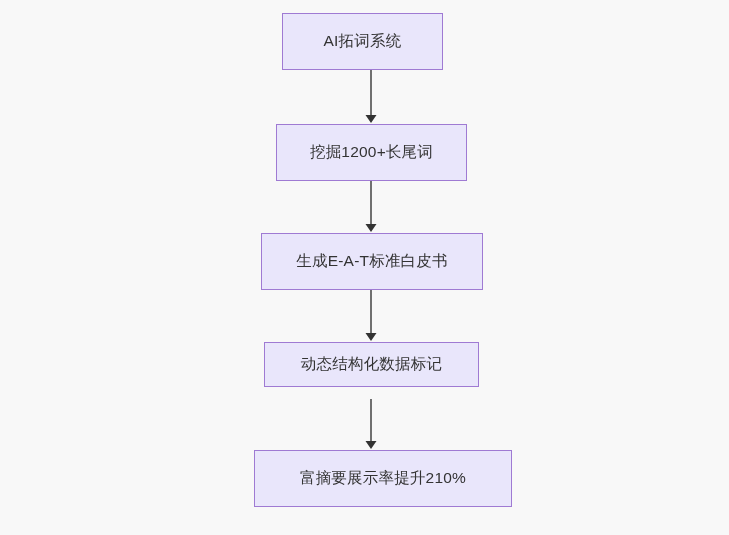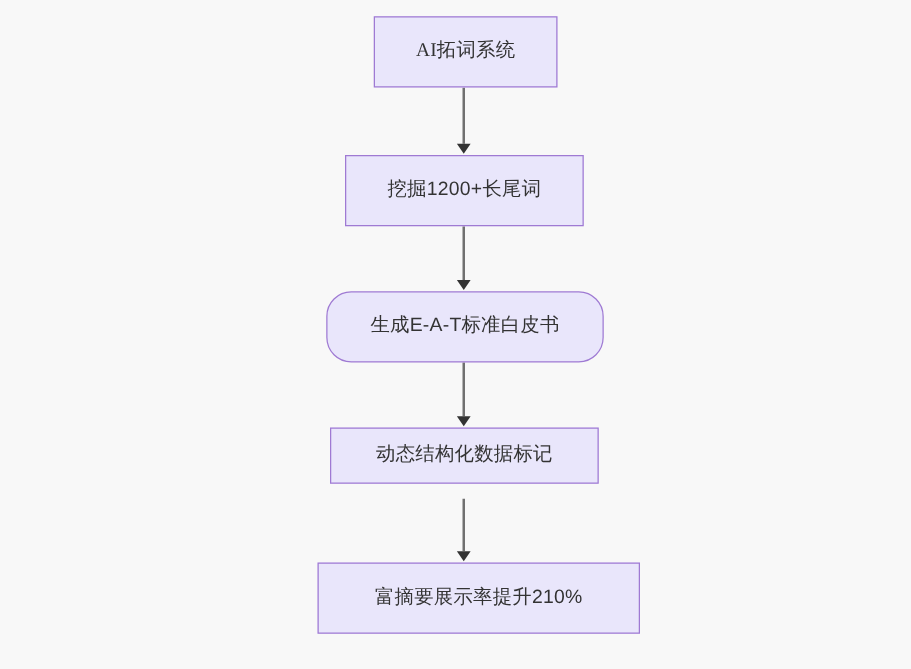--- a/index.html
+++ b/index.html
@@ -76,29 +76,29 @@
     <g>
       <line class="edge-line" x1="371" y1="290" x2="371" y2="333"></line>
       <polygon class="edge-head" points="365.5,333 376.5,333 371,341"></polygon>
     </g>
     <g>
       <line class="edge-line" x1="371" y1="399" x2="371" y2="441"></line>
       <polygon class="edge-head" points="365.5,441 376.5,441 371,449"></polygon>
     </g>
   </svg>
 
-  <div class="node" id="node-n1" style="left: 299px; top: 13px; width: 147px; height: 57px; font-family: Liberation Serif, serif;">
+  <div class="node" id="node-n1" style="left: 282px; top: 13px; width: 161px; height: 57px;">
     <span class="node-label">AI拓词系统</span>
   </div>
 
   <div class="node" id="node-n2" style="left: 276px; top: 124px; width: 191px; height: 57px;">
     <span class="node-label">挖掘1200+长尾词</span>
   </div>
 
-  <div class="node" id="node-n3" style="left: 261px; top: 233px; width: 222px; height: 57px; border-radius: 20px;">
+  <div class="node" id="node-n3" style="left: 261px; top: 233px; width: 222px; height: 57px;">
     <span class="node-label">生成E-A-T标准白皮书</span>
   </div>
 
   <div class="node" id="node-n4" style="left: 264px; top: 342px; width: 215px; height: 45px;">
     <span class="node-label">动态结构化数据标记</span>
   </div>
 
   <div class="node" id="node-n5" style="left: 254px; top: 450px; width: 258px; height: 57px;">
     <span class="node-label">富摘要展示率提升210%</span>
   </div>

